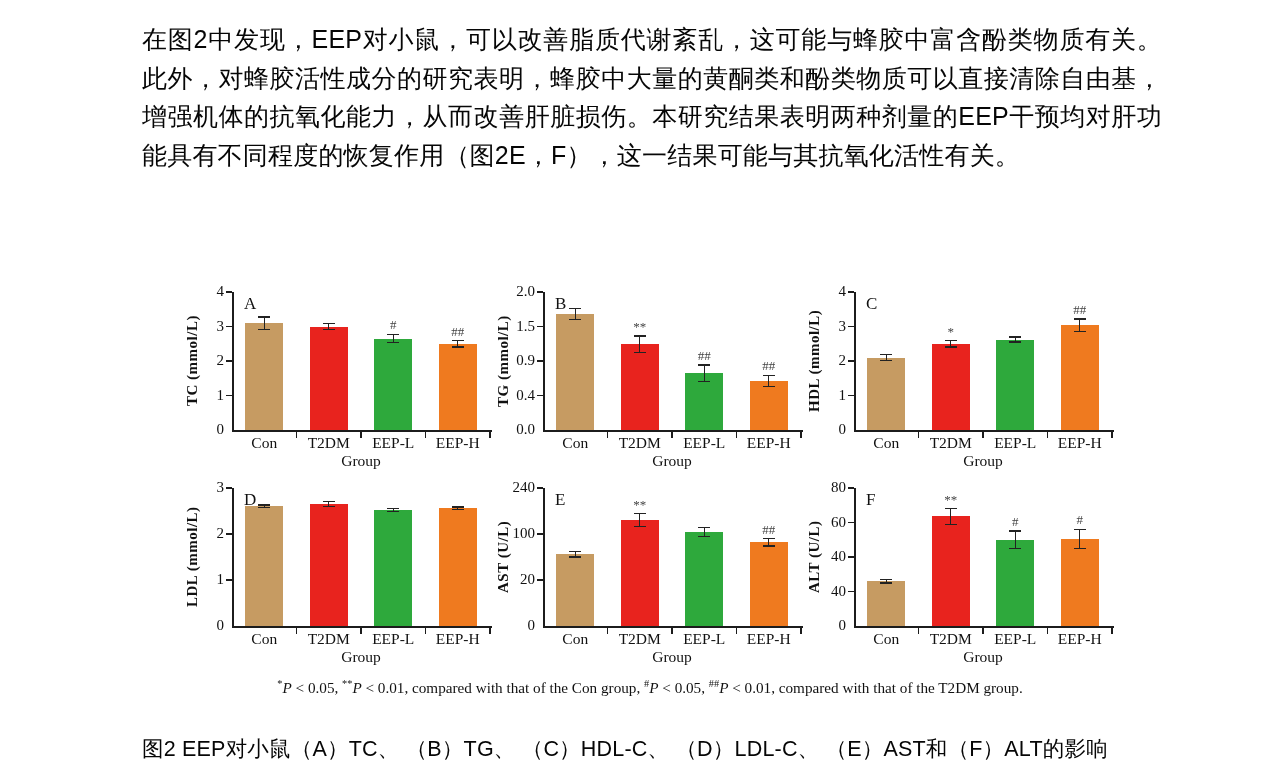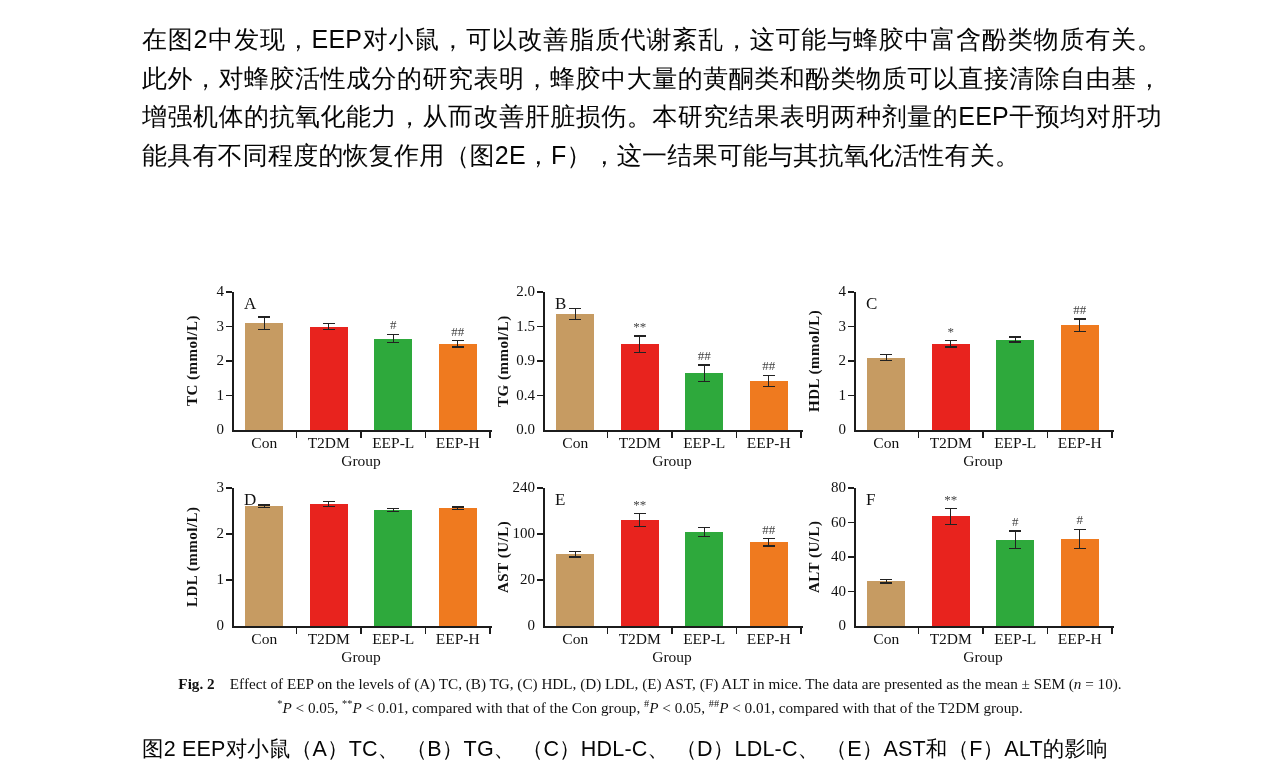--- a/index.html
+++ b/index.html
@@ -301,19 +301,18 @@
         <div class="err-cap" style="left: 271.75px; top: 71.675px;"></div>
         <div class="sig-marker" style="left: 257.75px; top: 36.4px;">#</div>
         <div class="xcat" style="left: 241.75px; top: 154px;">EEP-H</div>
         <div class="panel-letter" style="left: 64px; top: 14px;">F</div>
         <div class="y-axis-label" style="left: 4px; top: 12px; height: 138px; width: 20px;">ALT (U/L)</div>
         <div class="group-label" style="left: 121px; top: 172px;">Group</div>
       </div>
   </div>
 
   <div id="figure-caption-en">
-    <div><span class="b">Fig. 2</span><span>  Effect of EEP on the levels of (A) TC, (B) TG, (C) HDL, (D) LDL, (E) AST, (F) ALT in mice. The data are presented as the mean ± SEM (</span><span class="i">n</span><span> = 10).</span></div>
     <div><sup>*</sup><span class="i">P</span><span> &lt; 0.05, </span><sup>**</sup><span class="i">P</span><span> &lt; 0.01, compared with that of the Con group, </span><sup>#</sup><span class="i">P</span><span> &lt; 0.05, </span><sup>##</sup><span class="i">P</span><span> &lt; 0.01, compared with that of the T2DM group.</span></div>
   </div>
 
   <p id="figure-caption-cn">图2  EEP对小鼠（A）TC、 （B）TG、 （C）HDL-C、 （D）LDL-C、 （E）AST和（F）ALT的影响</p>
 
 </div>
 
 </body></html>

